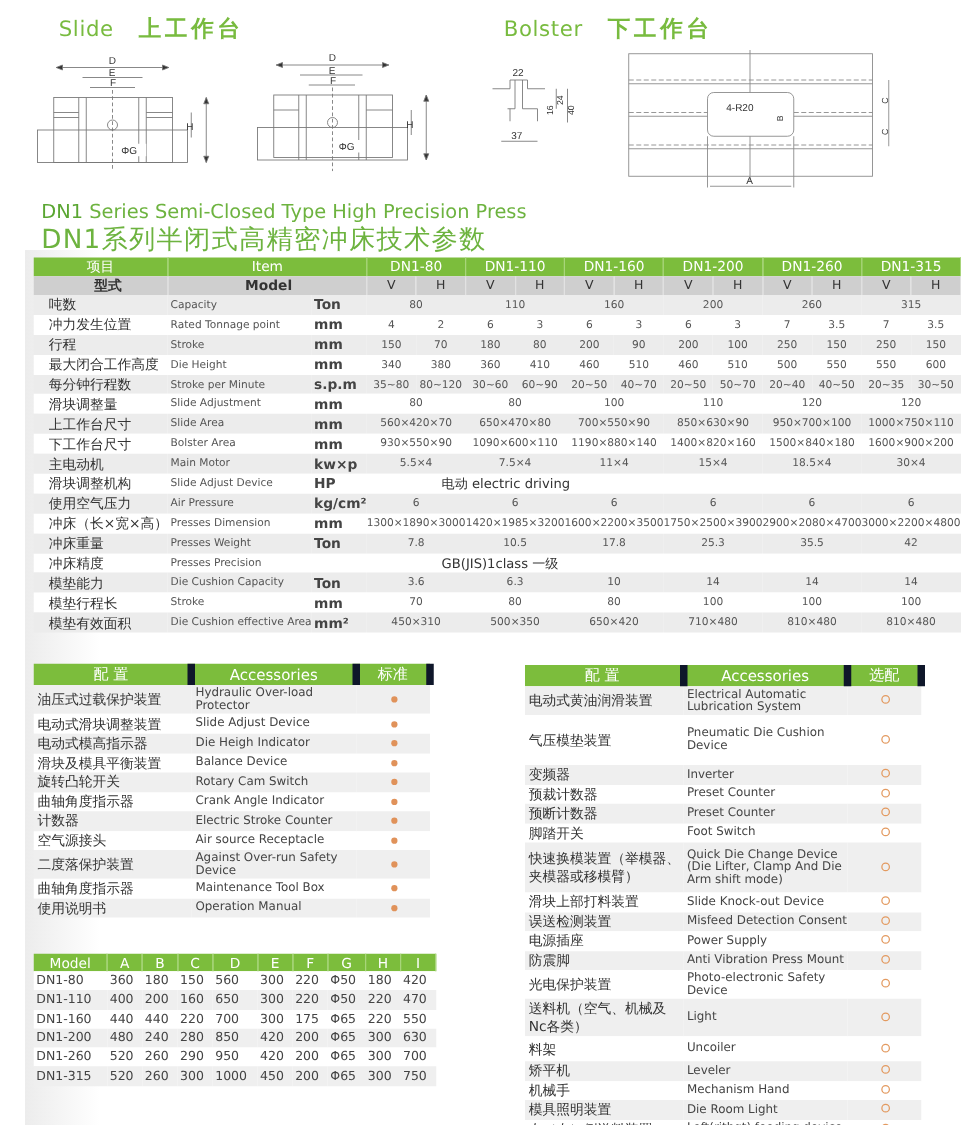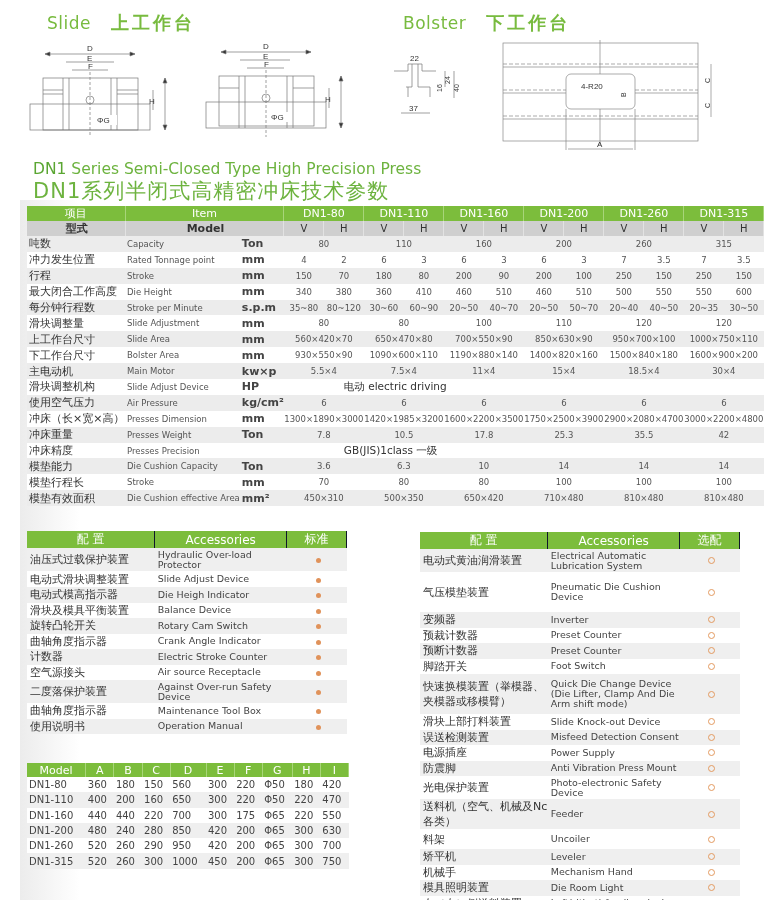--- a/index.html
+++ b/index.html
@@ -27,31 +27,31 @@
   }
 
   
   table.spec { position: absolute; left: 27px; top: 206px; border-collapse: collapse; font-size: 8.5px; }
   table.spec td { height: 15.9px; padding: 0; white-space: nowrap; }
   table.spec tr.hd td { background: #7cbd3c; color: #fff; text-align: center; font-size: 11px; border-right: 1px solid #a8d57a; height: 14px; }
   table.spec tr.md td { background: #cfcfcf; color: #333; text-align: center; font-size: 10px; height: 14px; border-right: 1px solid #e2e2e2; }
   table.spec tr.md td.zh, table.spec tr.md td.en { font-weight: bold; font-size: 11px; }
   table.spec tr.r:nth-child(odd) td { background: #ececec; }
   table.spec tr.r:nth-child(even) td { background: #ffffff; }
-  table.spec td.zh { font-size: 11px; color: #333; padding-left: 2px; width: 98px; }
+  table.spec td.zh { font-size: 11px; color: #333; padding-left: 12px; width: 98px; }
   table.spec td.en { color: #555; padding-left: 2px; width: 108px; }
   table.spec td.un { color: #444; font-size: 11px; width: 42px; padding-left: 2px; font-weight: bold; }
   table.spec td.v { text-align: center; color: #555; width: 40px; }
   table.spec td.span { text-align: center; color: #555; }
   table.spec td.wide { text-align: left; padding-left: 60px; font-size: 10.5px; color: #333; }
 
   
   table.acc { position: absolute; border-collapse: collapse; font-size: 9.5px; }
   table.acc td { padding: 0 0 0 3px; vertical-align: middle; }
-  table.acc tr.hd td { background: #7cbd3c; color: #fff; text-align: center; font-size: 12px; height: 14px; border-right: 1px solid #0f172a; padding: 0; }
+  table.acc tr.hd td { background: #7cbd3c; color: #fff; text-align: center; font-size: 12px; height: 14px; border-right: 6px solid #0f172a; padding: 0; }
   table.acc tr.r:nth-child(even) td { background: #efefef; }
   table.acc tr.r:nth-child(odd) td { background: #ffffff; }
   table.acc td.zh { font-size: 11px; color: #333; }
   table.acc td.en { color: #444; font-size: 9.5px; line-height: 10px; }
   table.acc td.mk { text-align: center; }
   .dot-filled { display: inline-block; width: 5px; height: 5px; border-radius: 50%; background: #e0925a; }
   .dot-open { display: inline-block; width: 7px; height: 7px; border-radius: 50%; border: 1.3px solid #e39a60; }
 
   
   table.dim { position: absolute; left: 27px; top: 763px; border-collapse: collapse; font-size: 10px; }
@@ -538,21 +538,21 @@
         <td class="en">Anti Vibration Press Mount</td>
         <td class="mk"><span class="dot-open"></span></td>
       </tr>
       <tr class="r" style="height: 23px;">
         <td class="zh">光电保护装置</td>
         <td class="en">Photo-electronic Safety Device</td>
         <td class="mk"><span class="dot-open"></span></td>
       </tr>
       <tr class="r" style="height: 23px;">
         <td class="zh">送料机（空气、机械及Nc各类）</td>
-        <td class="en">Feeder</td>
+        <td class="en">Light</td>
         <td class="mk"><span class="dot-open"></span></td>
       </tr>
       <tr class="r" style="height: 20px;">
         <td class="zh">料架</td>
         <td class="en">Uncoiler</td>
         <td class="mk"><span class="dot-open"></span></td>
       </tr>
       <tr class="r" style="height: 15.5px;">
         <td class="zh">矫平机</td>
         <td class="en">Leveler</td>

